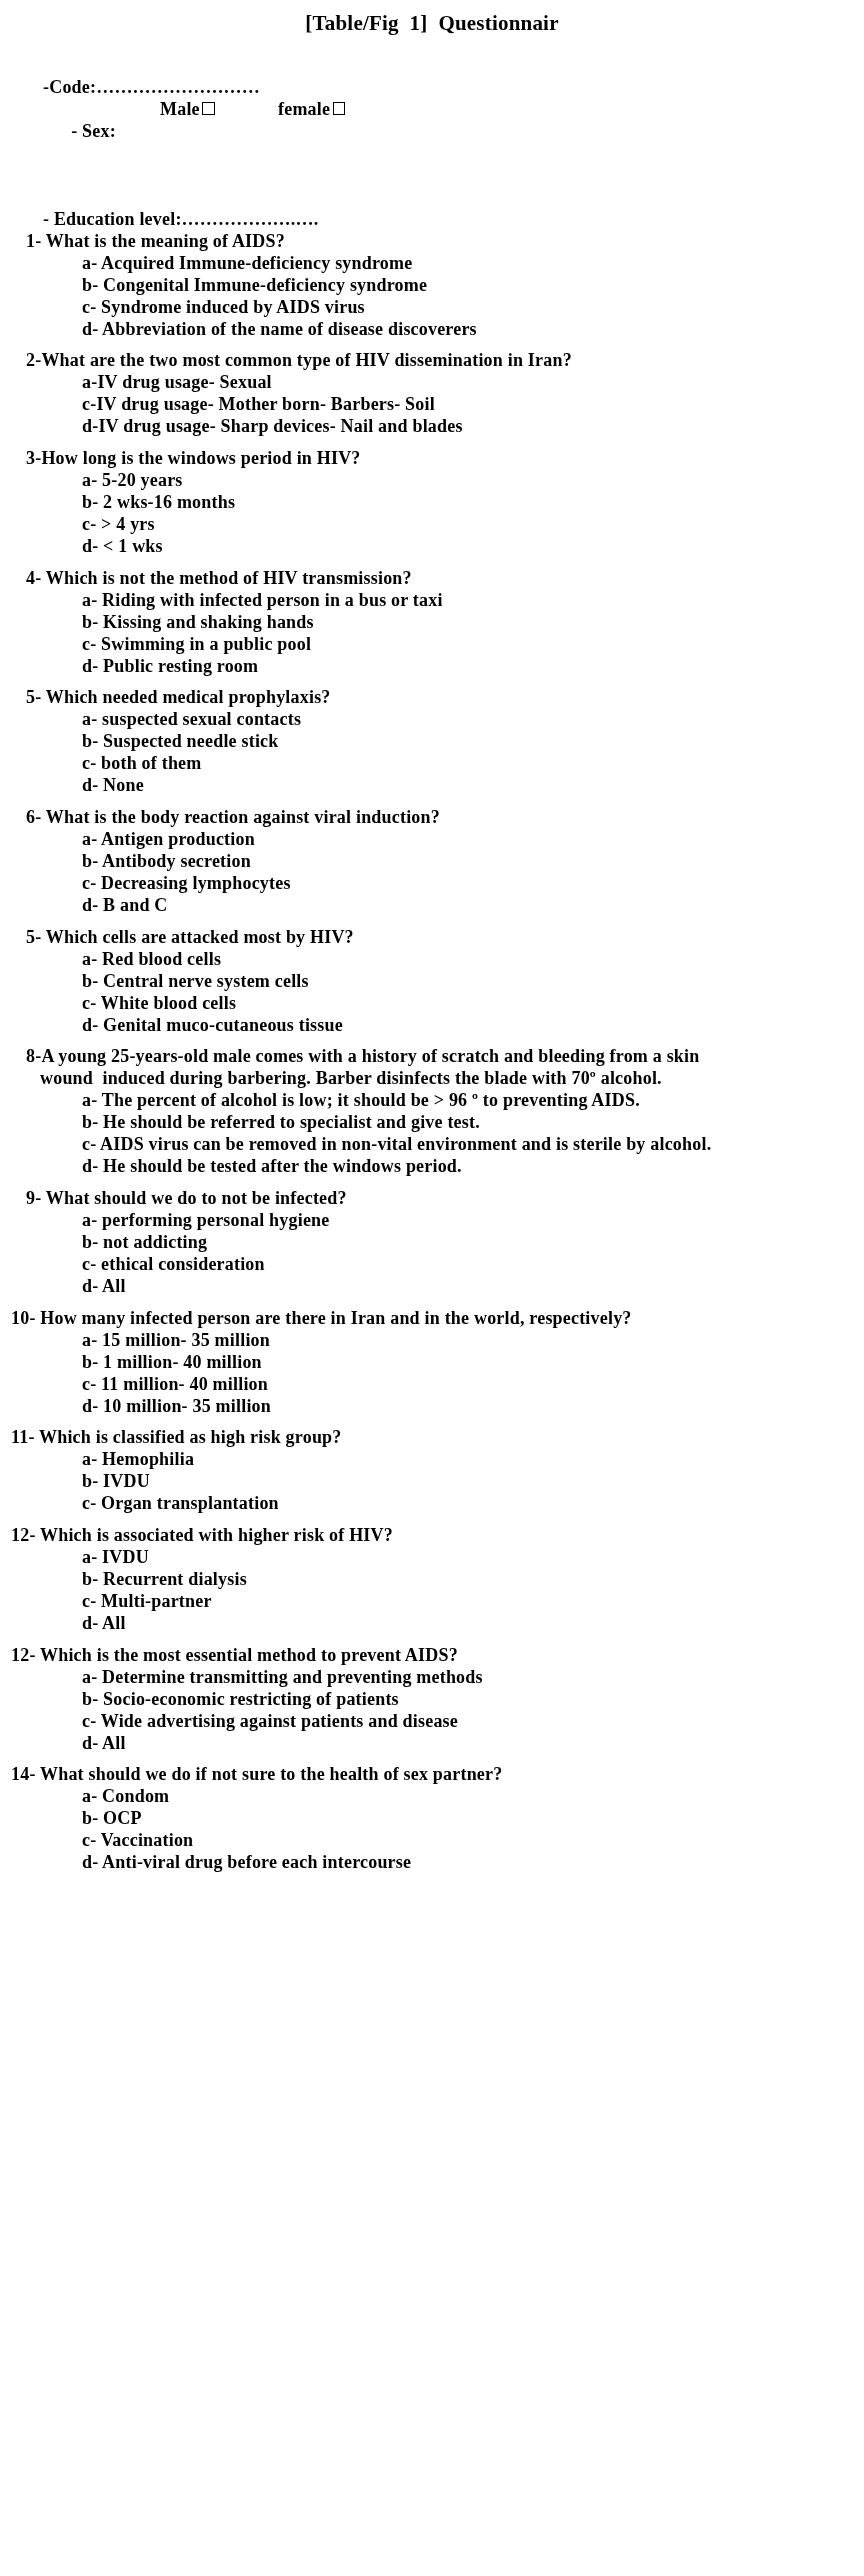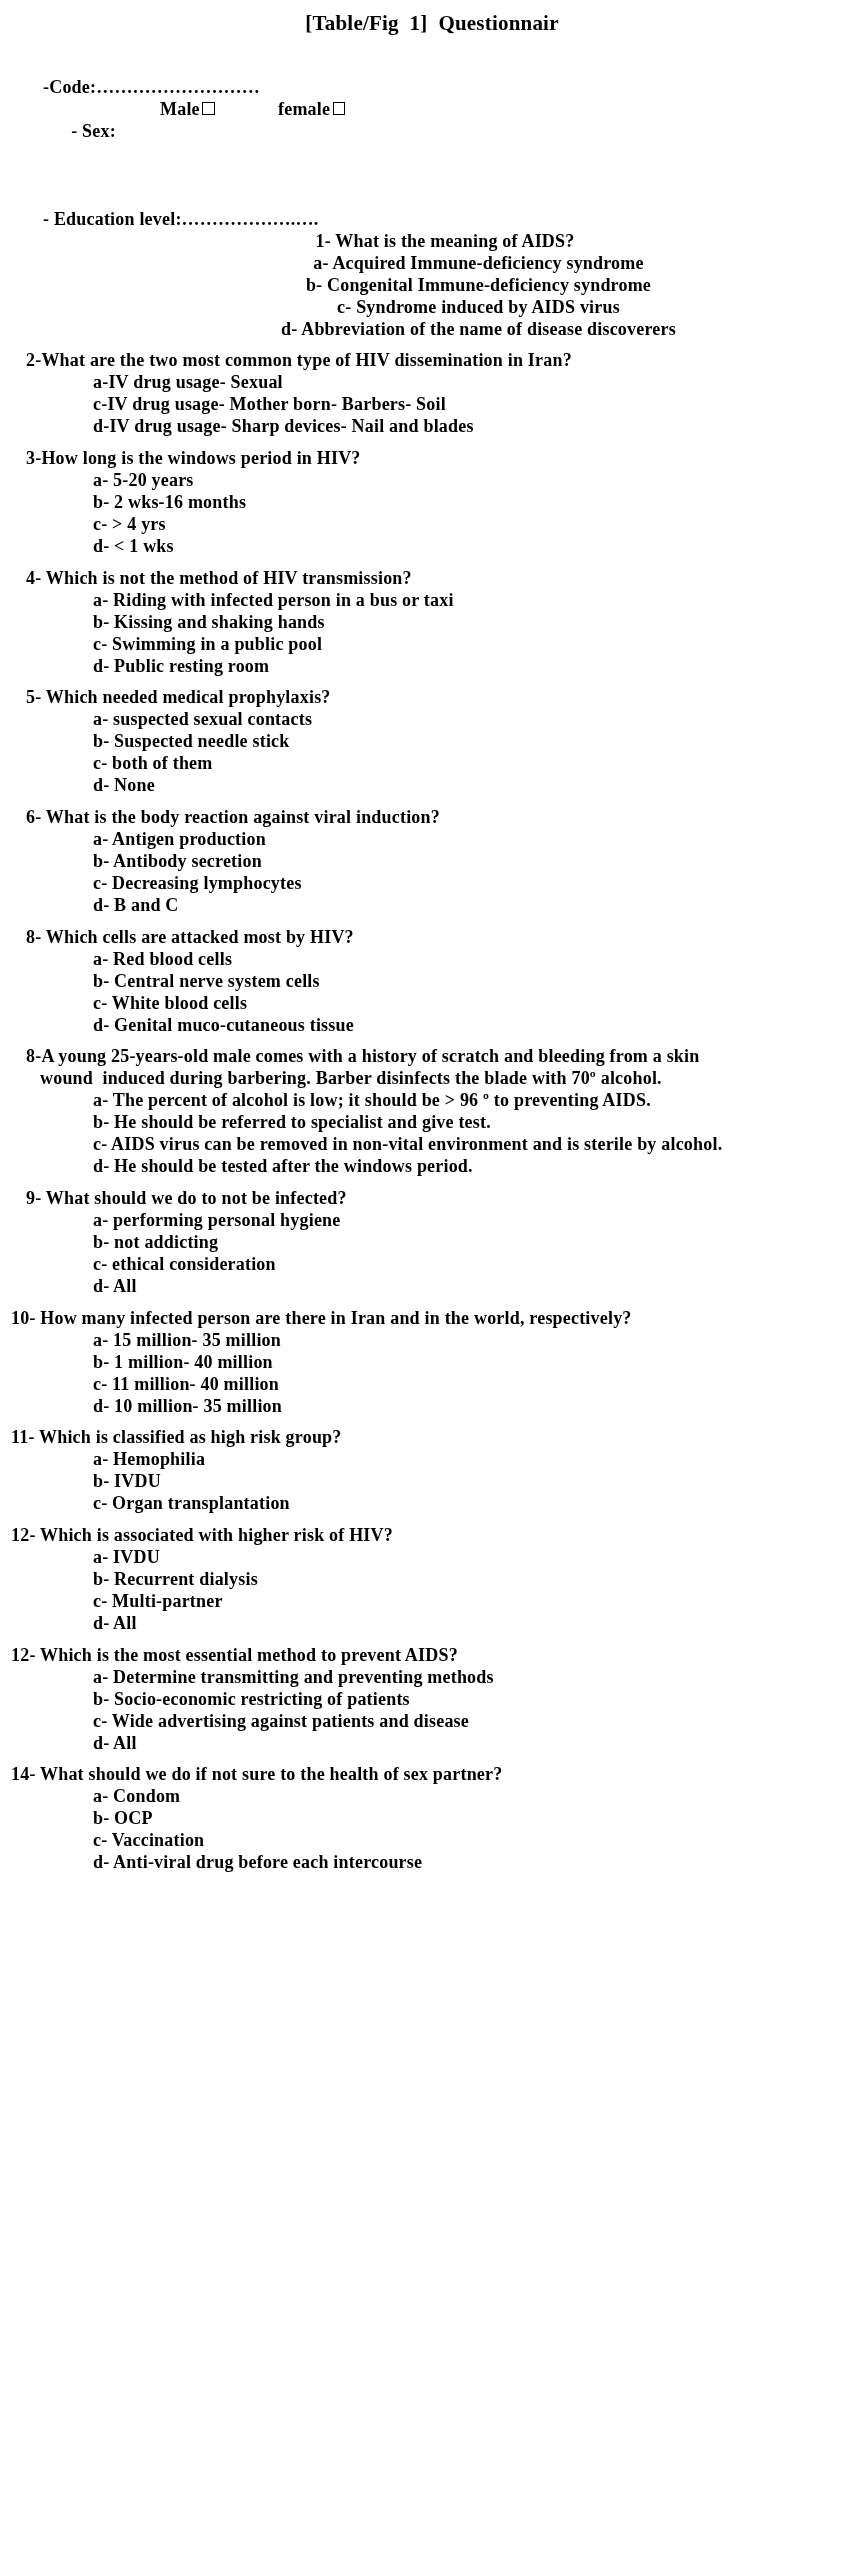--- a/index.html
+++ b/index.html
@@ -18,25 +18,25 @@
   }
   .header-line { padding-left:43px; }
   .sex-line { position:relative; }
   .sex-male { position:absolute; left:160px; top:0; }
   .sex-female { position:absolute; left:278px; top:0; }
   .checkbox {
     display:inline-block; width:10.5px; height:11.3px; border:1.6px solid #000;
     margin-left:2.4px; vertical-align:-0.8px; background:#fff;
   }
   .qblock { margin-top:9.7px; }
-  .qblock.first { margin-top:0;text-align:center; }
+  .qblock.first { margin-top:0; }
   .question { padding-left:26px; }
   .question.two-digit { padding-left:11px; }
   .question-wrap { padding-left:40px; }
-  .option { padding-left:45px;margin-left:48px; }
+  .option { padding-left:82px; }
 </style>
 </head>
 <body>
 
 <div class="page">
 
   <div class="title">[Table/Fig  1]  Questionnair</div>
 
   <div class="header-block">
     <div class="line header-line">-Code:………………………</div>
@@ -89,21 +89,21 @@
 
   <div class="qblock">
     <div class="line question">6- What is the body reaction against viral induction?</div>
     <div class="line option">a- Antigen production</div>
     <div class="line option">b- Antibody secretion</div>
     <div class="line option">c- Decreasing lymphocytes</div>
     <div class="line option">d- B and C</div>
   </div>
 
   <div class="qblock">
-    <div class="line question">8- Which cells are attacked most by HIV?</div>
+    <div class="line question">5- Which cells are attacked most by HIV?</div>
     <div class="line option">a- Red blood cells</div>
     <div class="line option">b- Central nerve system cells</div>
     <div class="line option">c- White blood cells</div>
     <div class="line option">d- Genital muco-cutaneous tissue</div>
   </div>
 
   <div class="qblock">
     <div class="line question">8-A young 25-years-old male comes with a history of scratch and bleeding from a skin</div>
     <div class="line question-wrap">wound  induced during barbering. Barber disinfects the blade with 70º alcohol.</div>
     <div class="line option">a- The percent of alcohol is low; it should be &gt; 96 º to preventing AIDS.</div>

